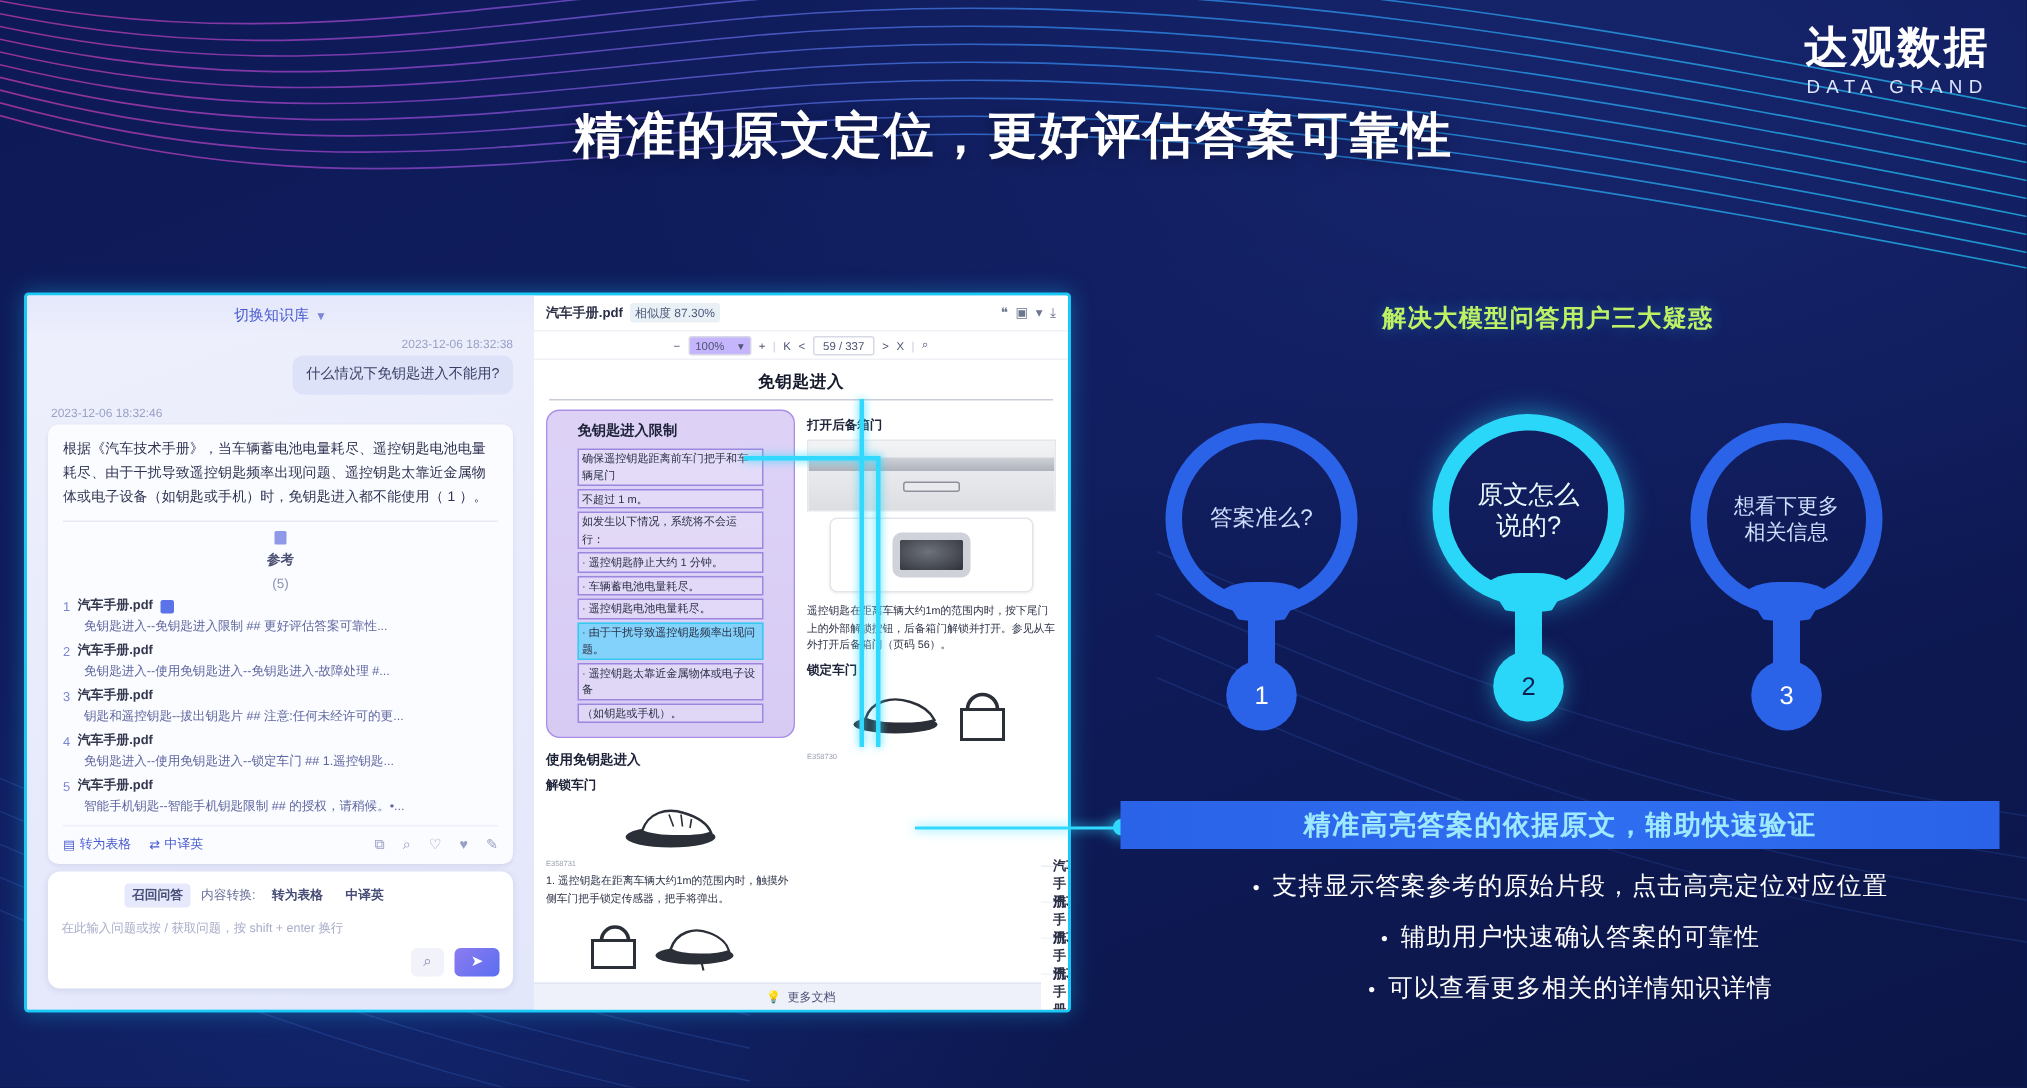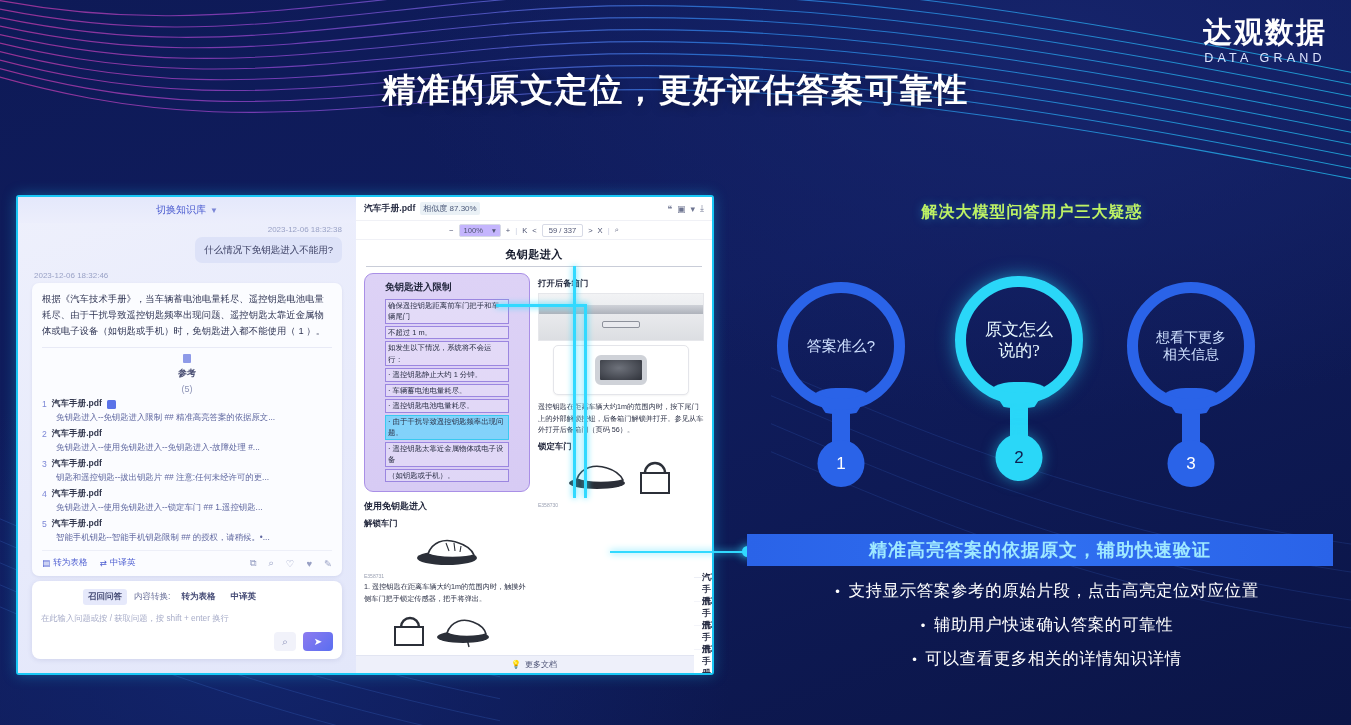--- a/index.html
+++ b/index.html
@@ -133,21 +133,21 @@
   .balloon{position:absolute;}
   .b-ring{width:128px;height:128px;border-radius:50%;border:11px solid #2a63e8;
     display:flex;align-items:center;justify-content:center;text-align:center;position:relative;z-index:2;}
   .b-ring .txt{font-size:15px;color:#cfe0ff;line-height:1.25;font-weight:500;}
   .b-stem{position:absolute;left:50%;transform:translateX(-50%);top:112px;width:18px;height:58px;
     background:#2a63e8;border-radius:0 0 9px 9px;z-index:1;}
   .b-stem:before{content:"";position:absolute;left:-22px;top:-6px;width:62px;height:26px;background:#2a63e8;
     border-radius:50%/60%;clip-path:polygon(0 0,100% 0,74% 100%,26% 100%);}
   .b-num{position:absolute;left:50%;transform:translateX(-50%);top:158px;width:47px;height:47px;border-radius:50%;
     background:#2a63e8;display:flex;align-items:center;justify-content:center;color:#fff;font-size:17px;z-index:3;}
-  .balloon.hi .b-ring{border-color:#2ad7f8;box-shadow:0 0 18px rgba(42,215,248,.55);font-family:Liberation Serif, serif;}
+  .balloon.hi .b-ring{border-color:#2ad7f8;box-shadow:0 0 18px rgba(42,215,248,.55);}
   .balloon.hi .b-ring .txt{color:#eafaff;font-size:17px;}
   .balloon.hi .b-stem,.balloon.hi .b-stem:before,.balloon.hi .b-num{background:#2ad7f8;}
   .balloon.hi .b-num{color:#0f2050;box-shadow:0 0 14px rgba(42,215,248,.5);}
 
   #banner{position:absolute;left:747px;top:534px;width:586px;height:32px;
     background:linear-gradient(90deg,#2a63e8 0%,#2f6ef0 55%,#2a63e8 100%);
     display:flex;align-items:center;justify-content:center;
     color:#9fe9ff;font-size:18px;font-weight:bold;letter-spacing:1px;}
   #bullets{position:absolute;left:747px;top:580px;width:600px;color:#fff;}
   .bul{display:flex;align-items:baseline;justify-content:center;gap:8px;margin-bottom:12px;font-size:16.5px;letter-spacing:.6px;}
@@ -231,21 +231,21 @@
         <span>参考</span>
         <span class="cnt">(5)</span>
       </div>
 
       <div class="ref-item">
         <div class="ref-head">
           <span class="ref-idx">1</span>
           <span class="ref-file">汽车手册.pdf</span>
           <span class="ref-badge"></span>
         </div>
-        <div class="ref-snip">免钥匙进入--免钥匙进入限制 ## 精准高亮答案的依据原文...</div>
+        <div class="ref-snip">免钥匙进入--免钥匙进入限制 ## 更好评估答案可靠性...</div>
       </div>
       <div class="ref-item">
         <div class="ref-head">
           <span class="ref-idx">2</span>
           <span class="ref-file">汽车手册.pdf</span>
         </div>
         <div class="ref-snip">免钥匙进入--使用免钥匙进入--免钥匙进入-故障处理 #...</div>
       </div>
       <div class="ref-item">
         <div class="ref-head">

